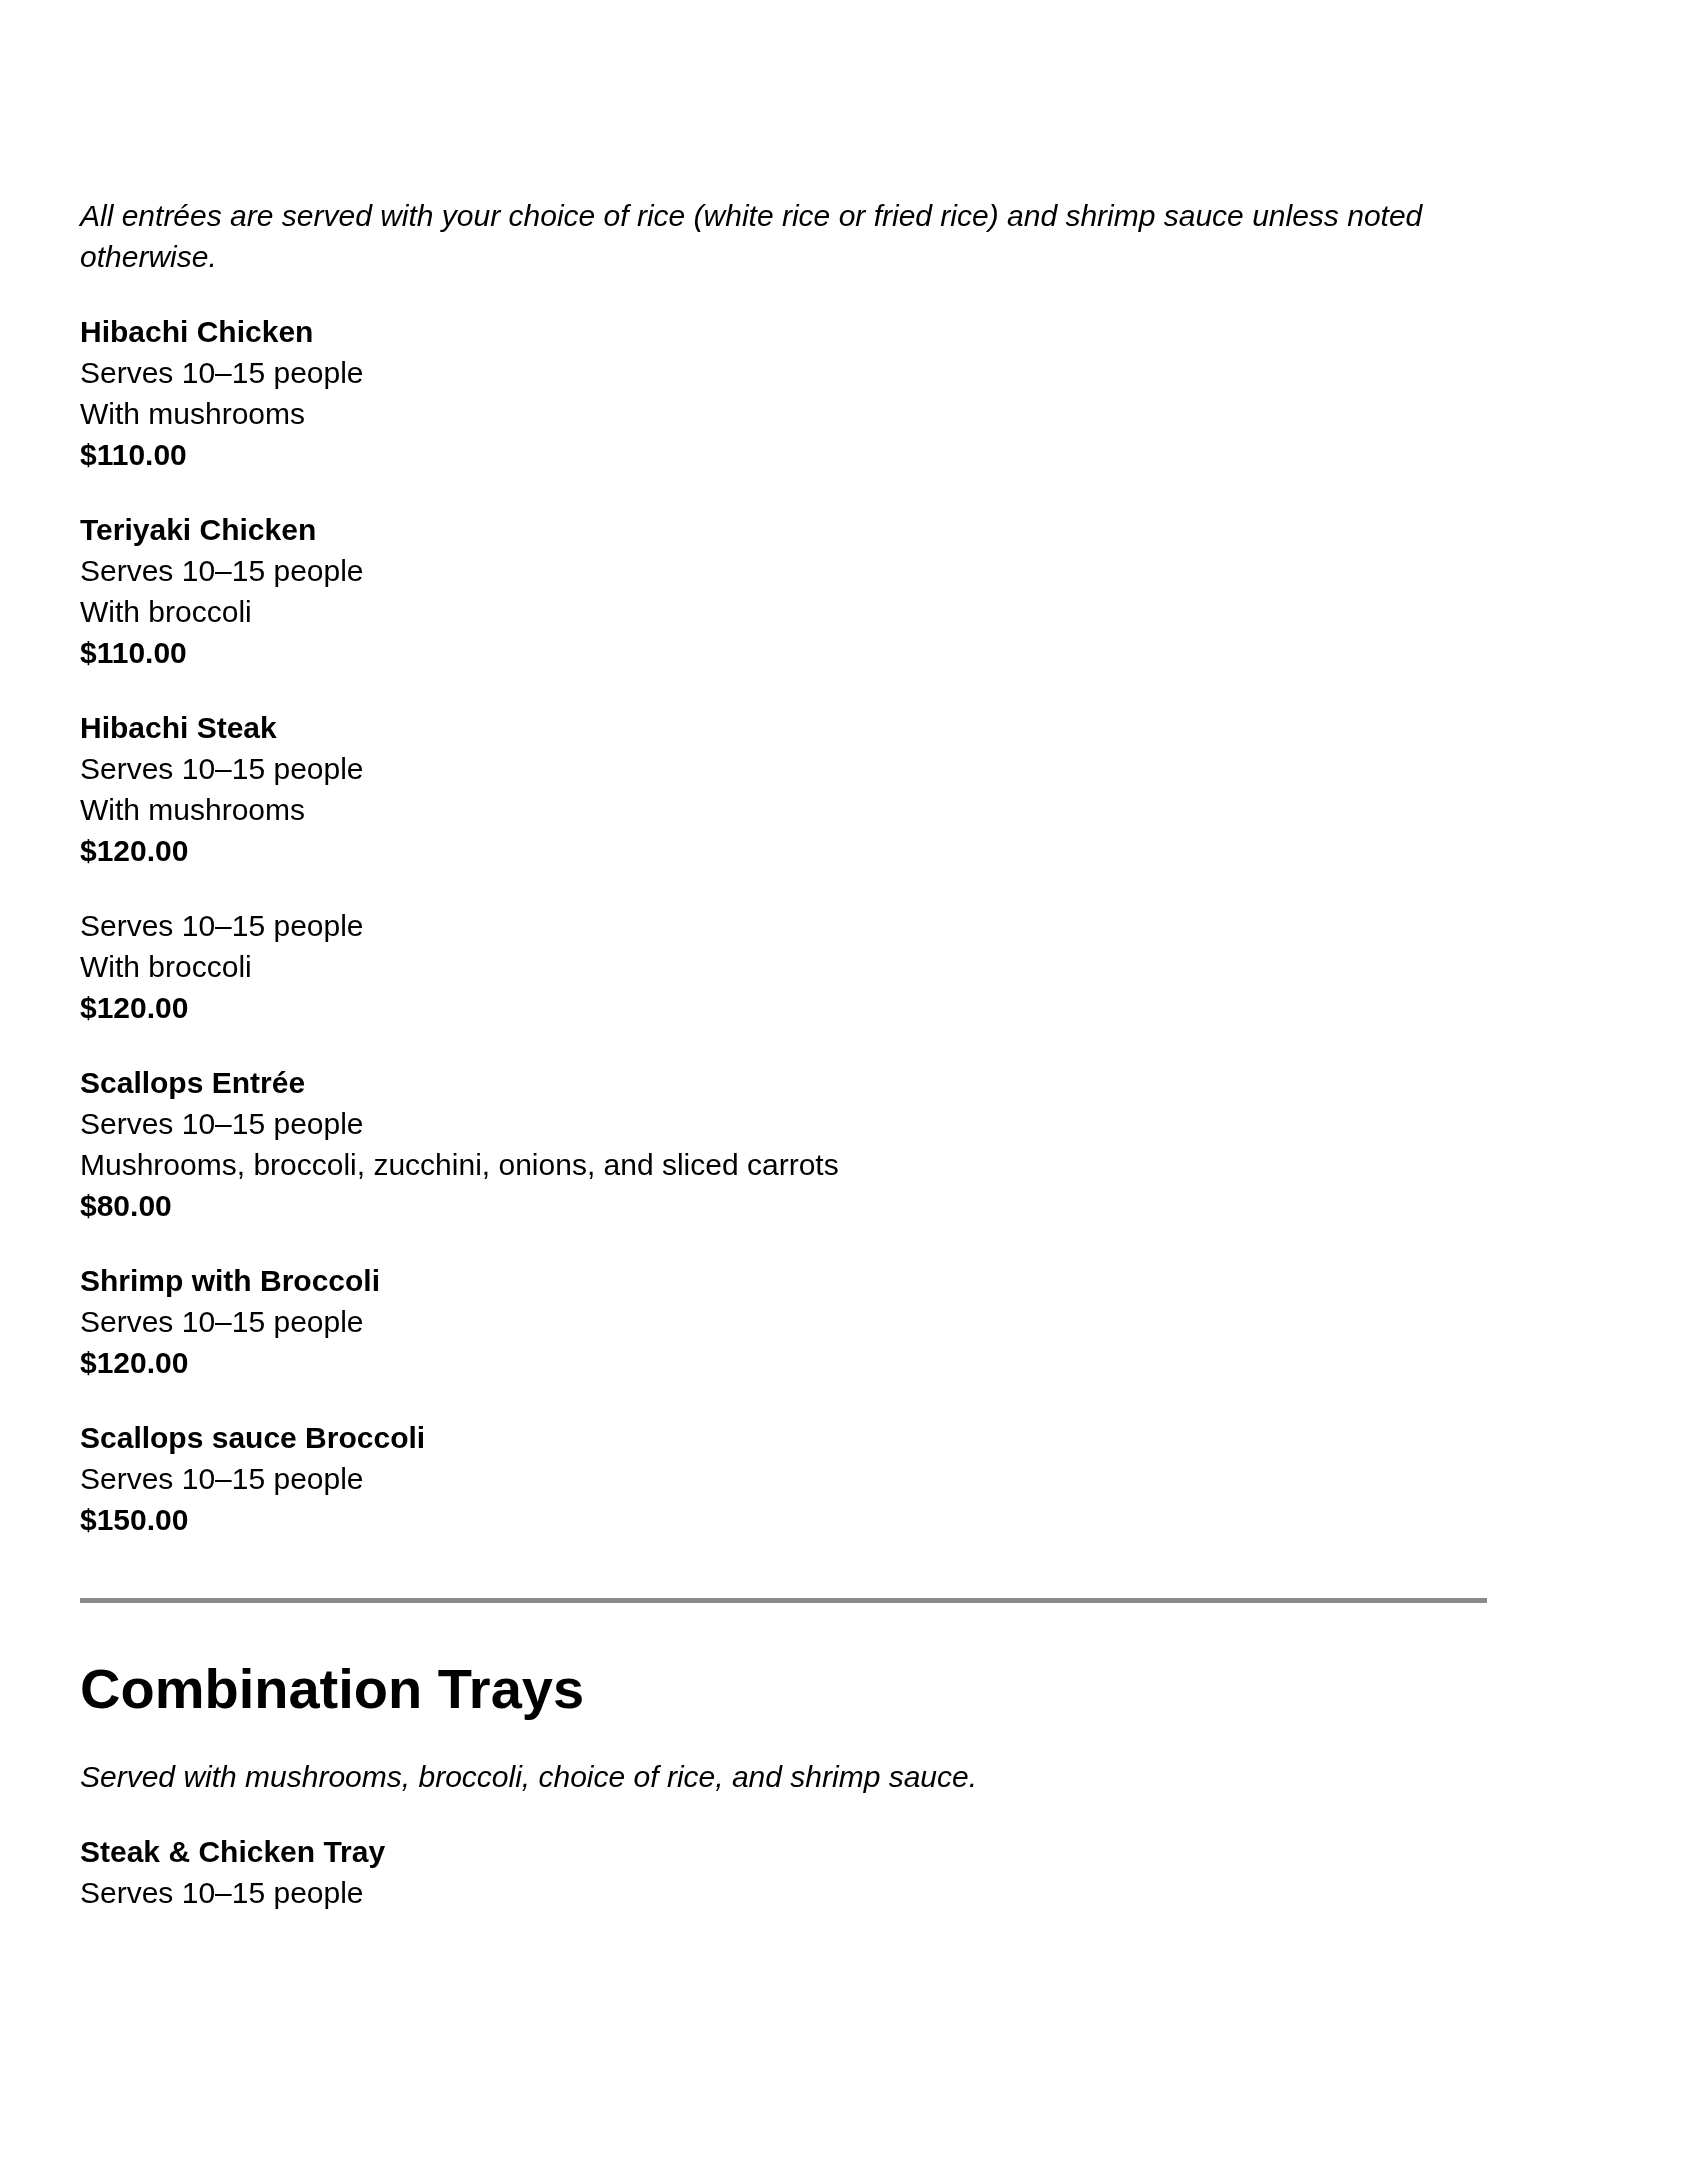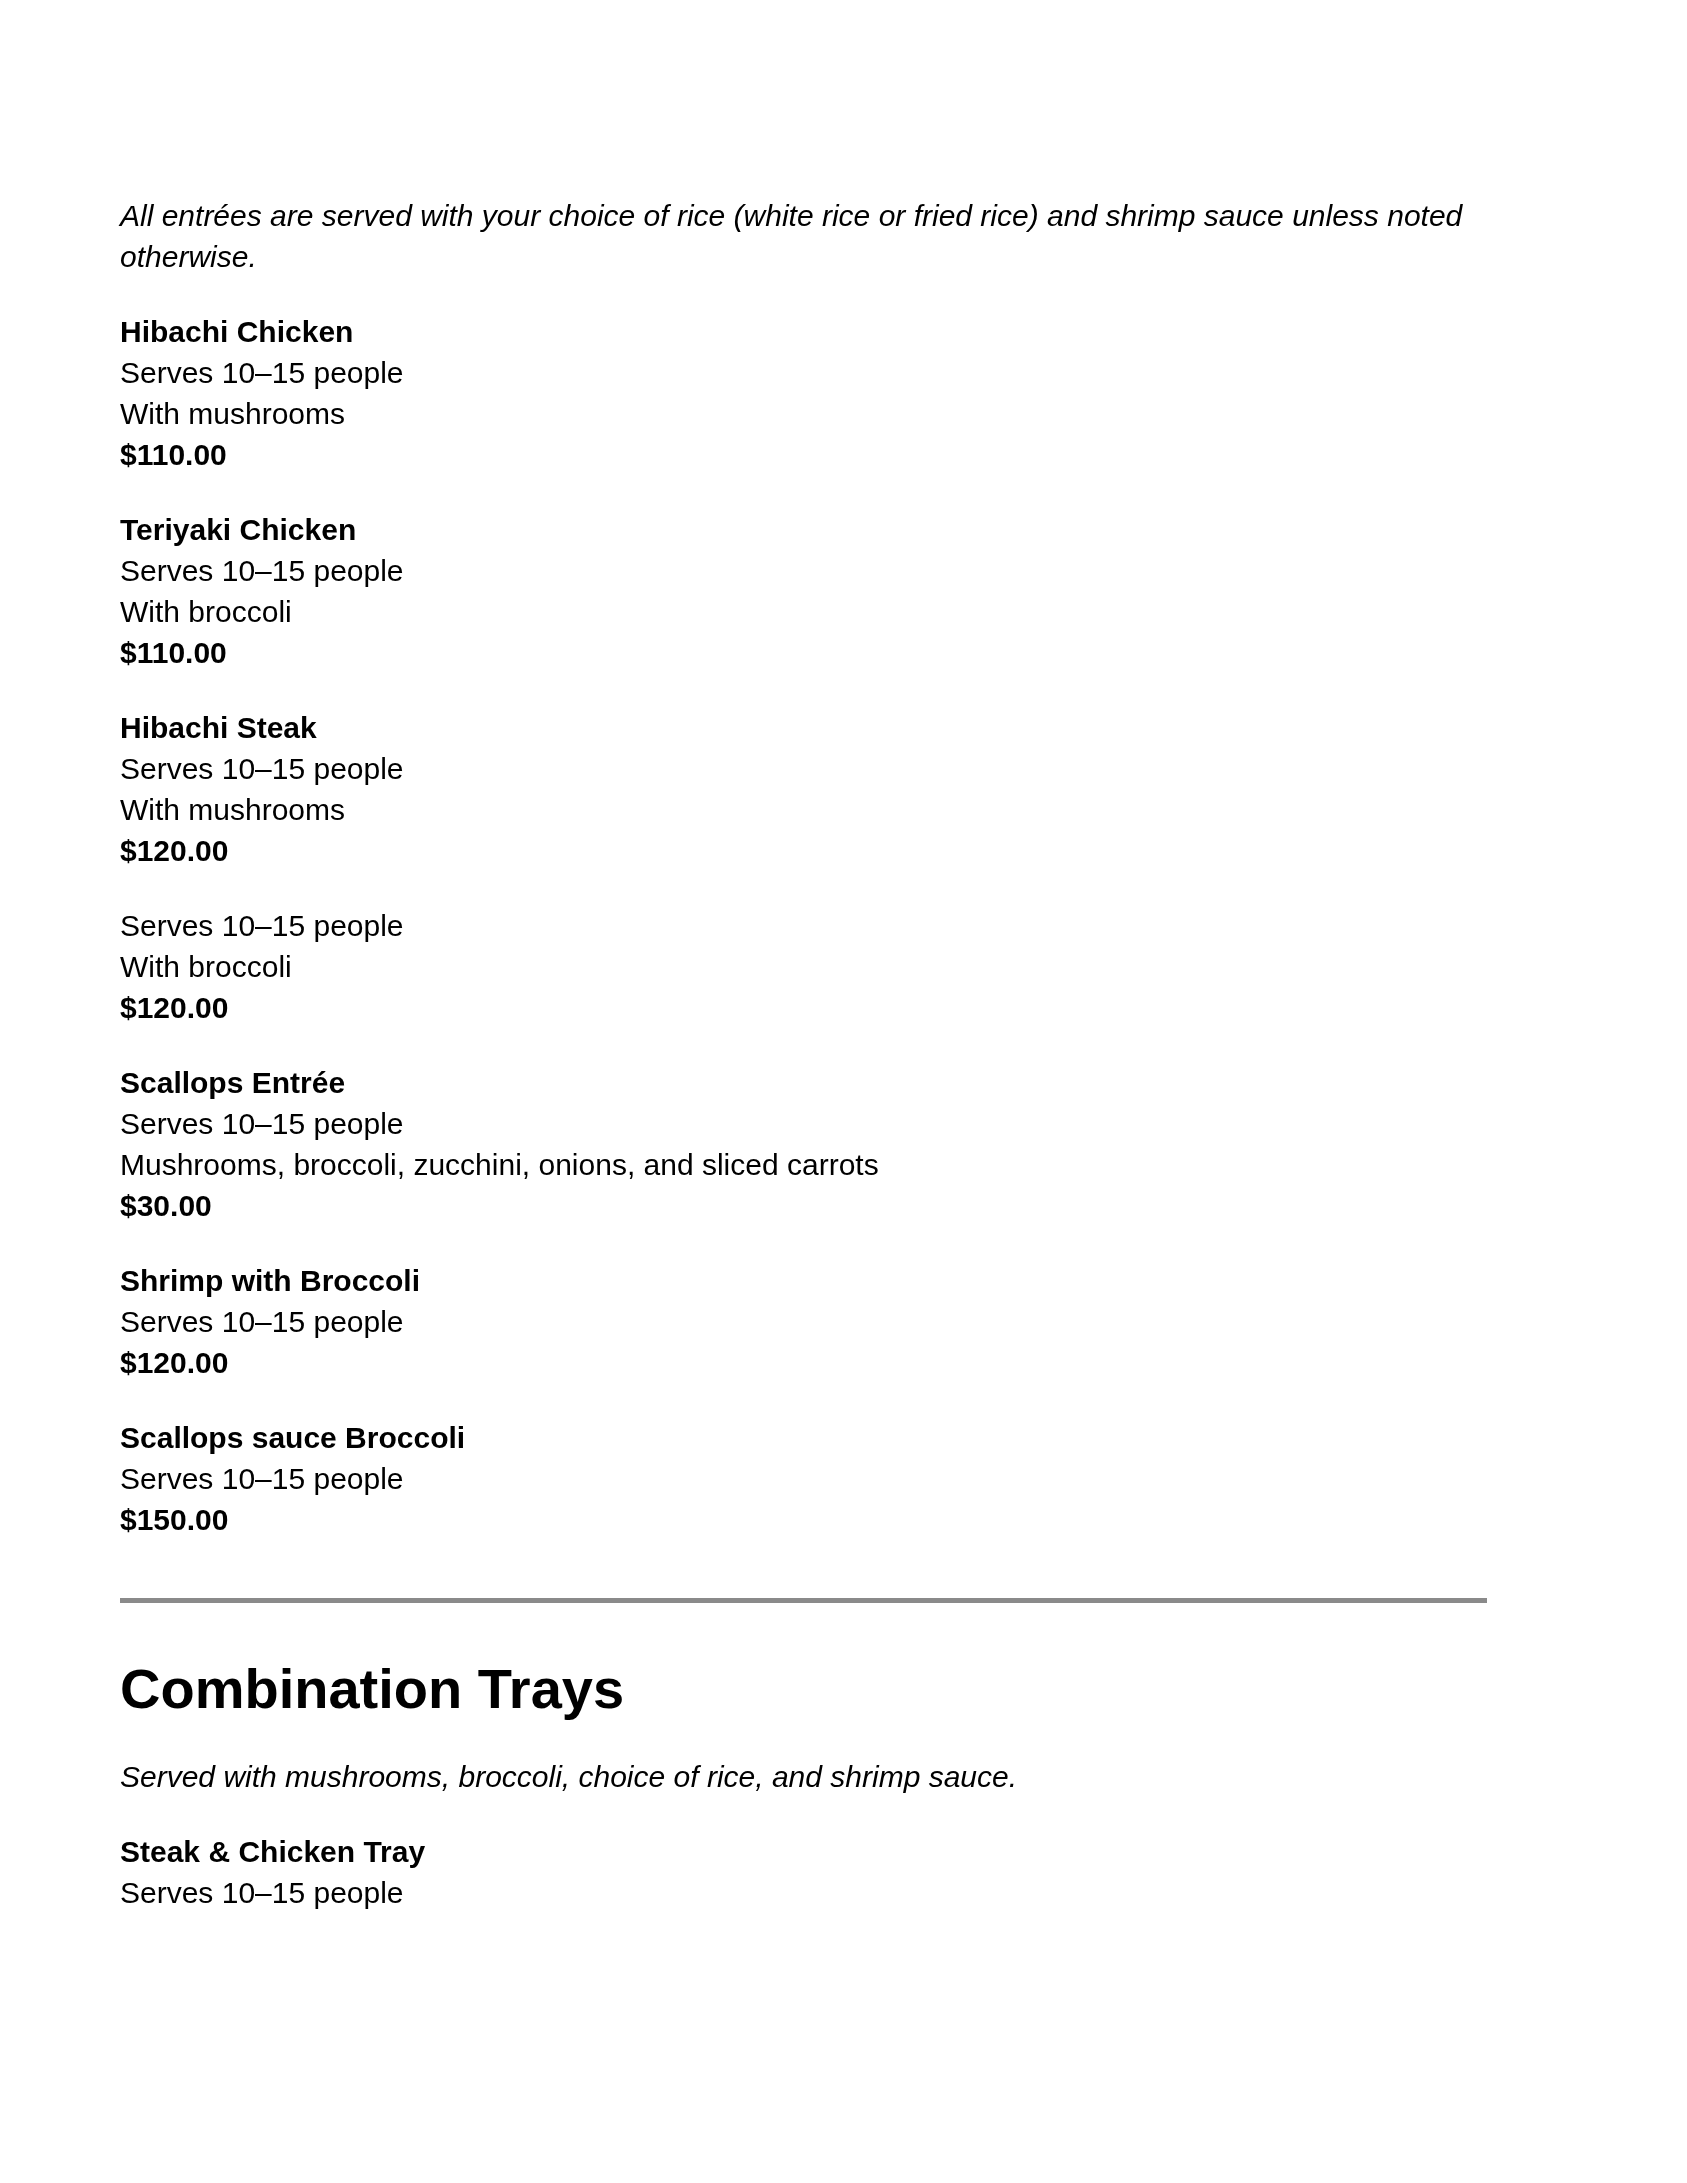--- a/index.html
+++ b/index.html
@@ -11,21 +11,21 @@
     width: 1687px;
     height: 2183px;
     color: var(--text-color, #000000);
     font-family: "Liberation Sans", sans-serif;
     overflow: hidden;
   }
   .page {
     box-sizing: border-box;
     width: 1687px;
     height: 2183px;
-    padding: 195px 200px 103px 120px;
+    padding: 195px 200px 103px 80px;
     background: var(--page-bg, #ffffff);
   }
   .note {
     font-style: italic;
     font-size: 30px;
     line-height: 41px;
     margin: 0 0 34px 0;
   }
   .item {
     font-size: 30px;
@@ -81,21 +81,21 @@
   <section class="item">
     <div class="line">Serves 10–15 people</div>
     <div class="line">With broccoli</div>
     <div class="line price">$120.00</div>
   </section>
 
   <section class="item">
     <div class="line name">Scallops Entrée</div>
     <div class="line">Serves 10–15 people</div>
     <div class="line">Mushrooms, broccoli, zucchini, onions, and sliced carrots</div>
-    <div class="line price">$30.00</div>
+    <div class="line price">$80.00</div>
   </section>
 
   <section class="item">
     <div class="line name">Shrimp with Broccoli</div>
     <div class="line">Serves 10–15 people</div>
     <div class="line price">$120.00</div>
   </section>
 
   <section class="item">
     <div class="line name">Scallops sauce Broccoli</div>

